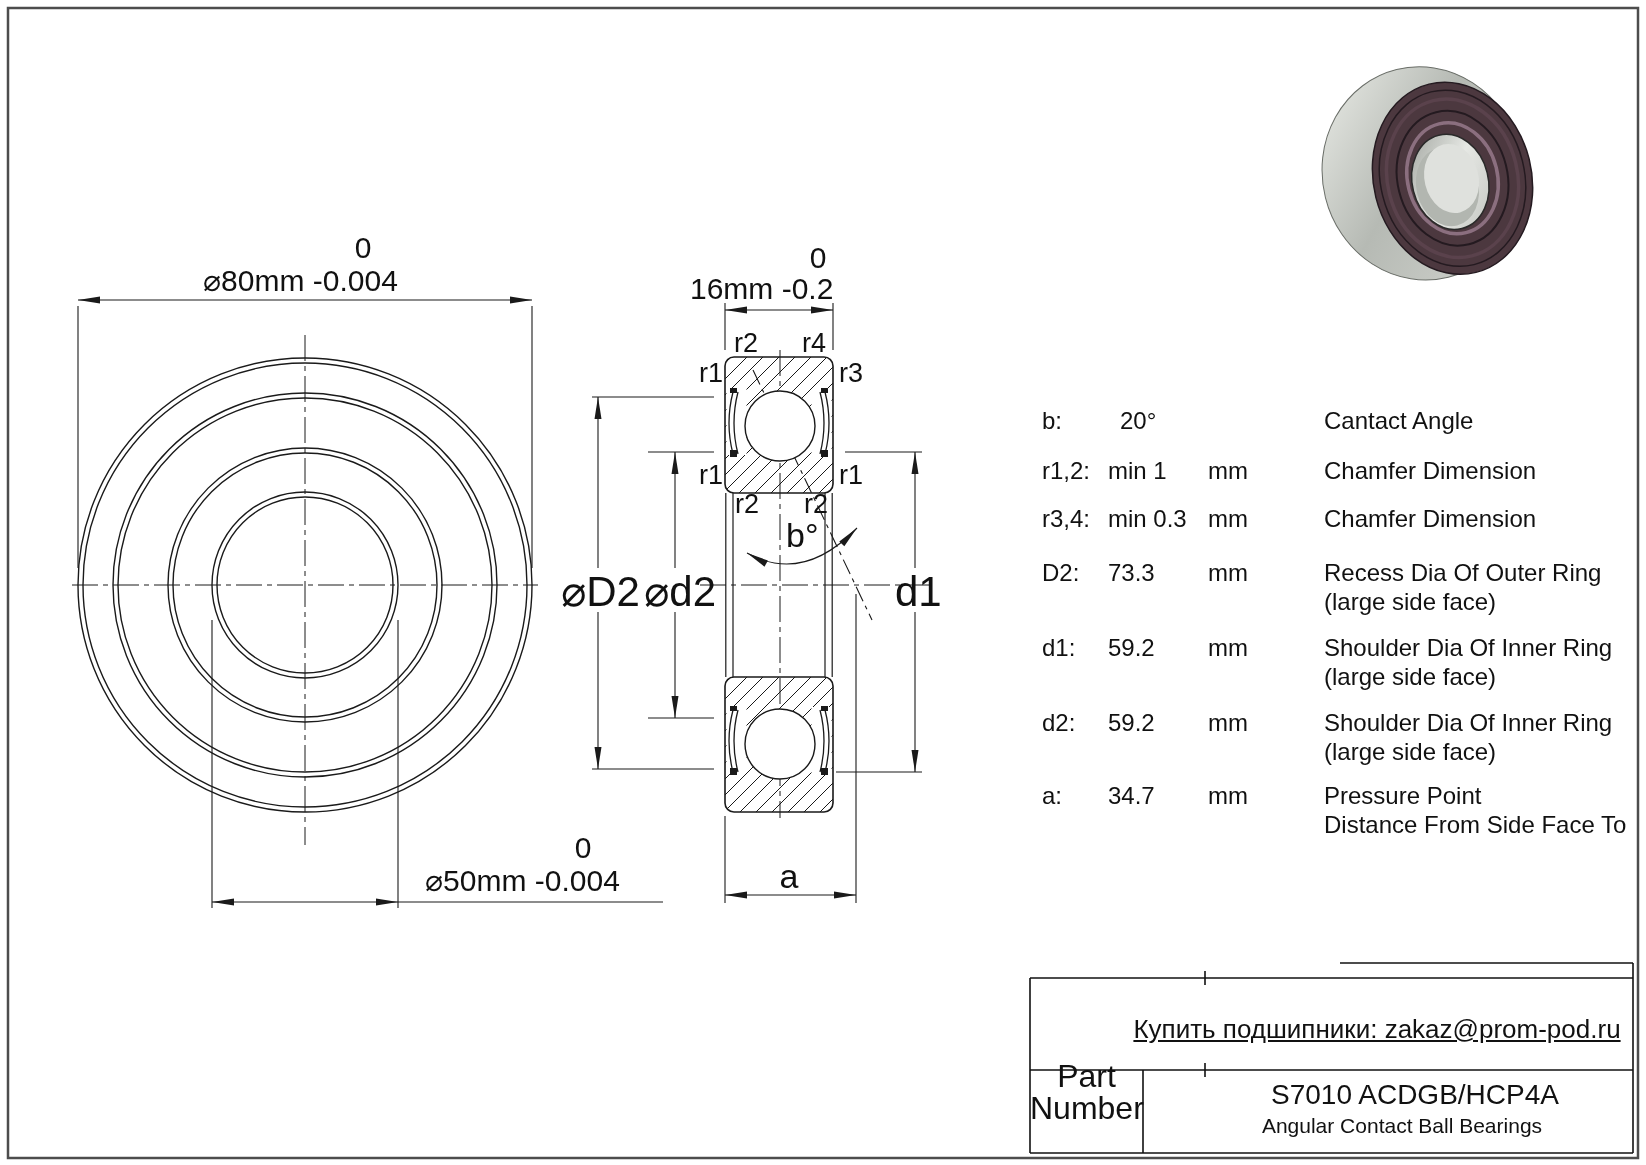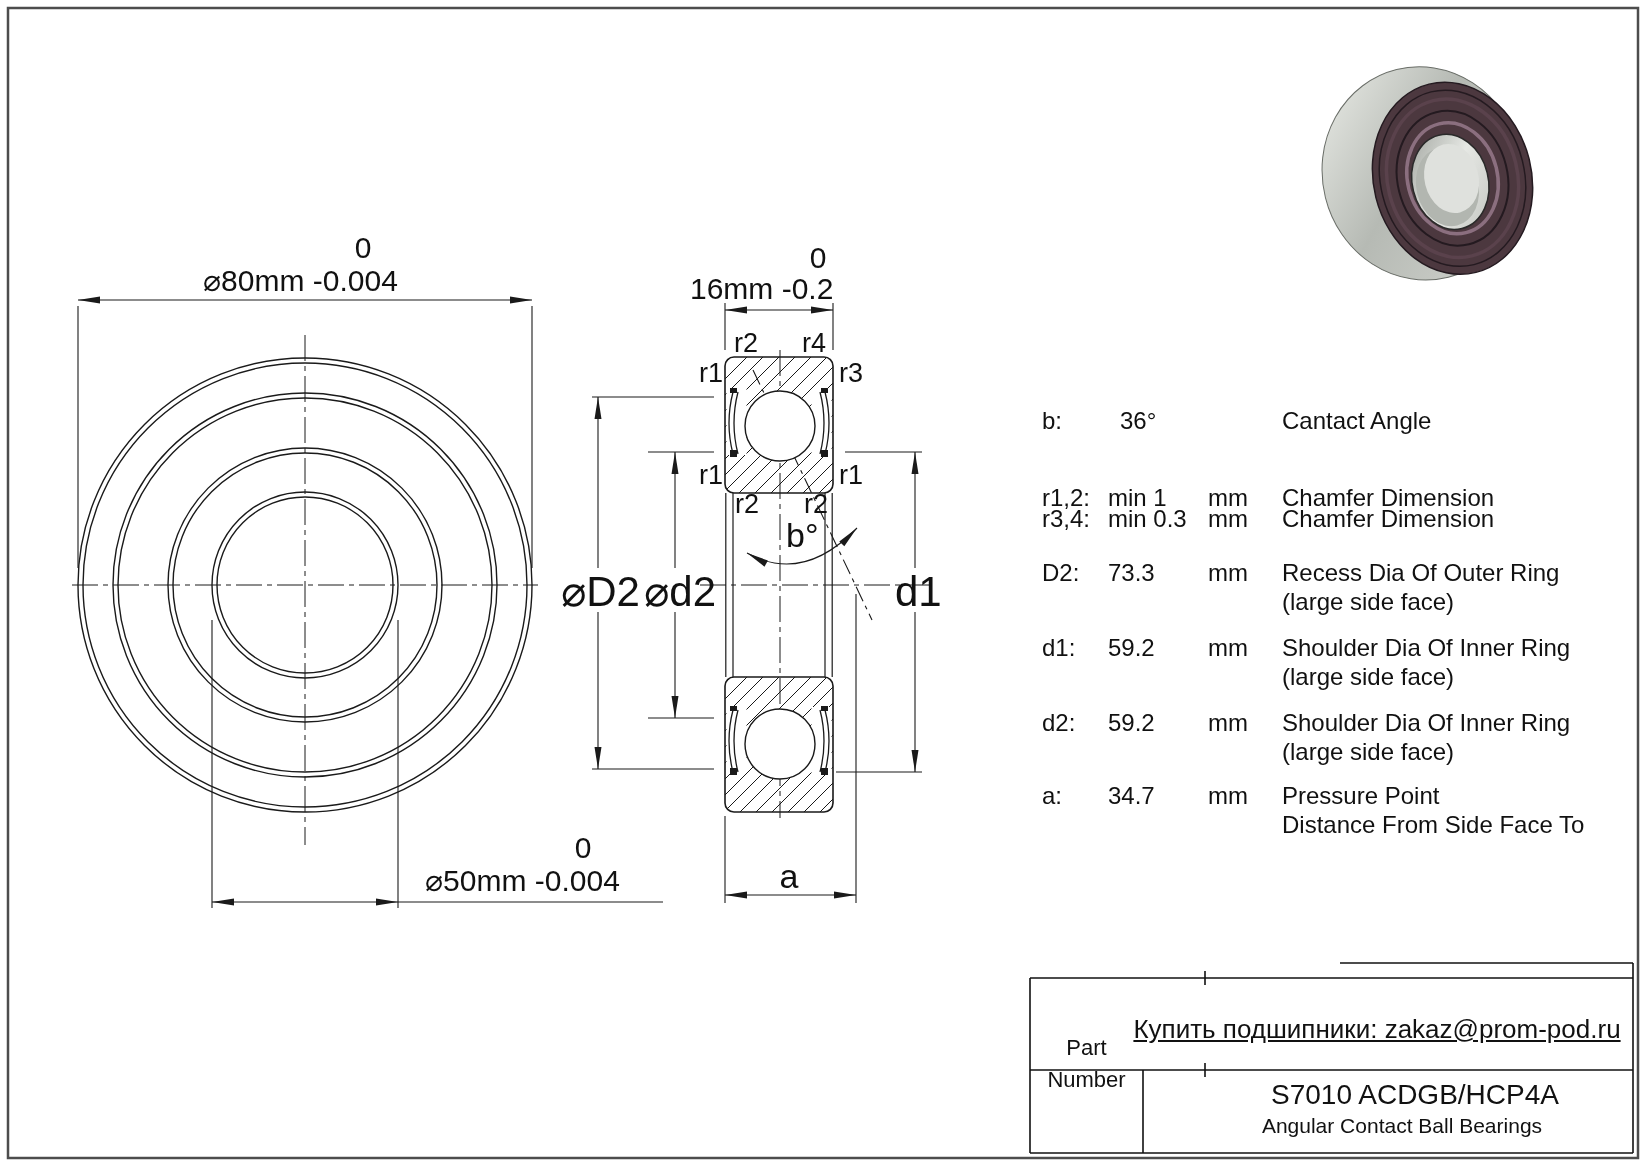--- a/index.html
+++ b/index.html
@@ -8,25 +8,25 @@
   #page svg{position:absolute;left:0;top:0;}
   svg text{fill:#111;}
   .dimtxt{font-size:30px;}
   .biglbl{font-size:42px;}
   .midlbl{font-size:34px;}
   .rlbl{font-size:27px;}
   
   #spec{position:absolute;left:1042px;top:0;width:600px;}
   .spec-row{position:absolute;left:0;display:grid;grid-template-columns:66px 100px 74px 1fr;
             font-size:24px;line-height:29px;width:600px;}
-  .spec-desc div{white-space:nowrap;}
+  .spec-desc div{white-space:nowrap;margin-left:42px;}
   
   .tbtext{position:absolute;text-align:center;}
   #tb-kupit{left:1030px;top:1013px;width:694px;font-size:26px;line-height:32px;text-decoration:underline;}
-  #tb-partlabel{left:1030px;top:1032px;width:113px;font-size:22px;line-height:32px;}
+  #tb-partlabel{left:1030px;top:1060px;width:113px;font-size:32px;line-height:32px;}
   #tb-partnumber{left:1143px;top:1078px;width:544px;font-size:28px;line-height:34px;}
   #tb-category{left:1143px;top:1113px;width:490px;font-size:21px;line-height:26px;margin-left:14px;}
 </style>
 </head>
 <body>
 
 <div id="page">
 
 <svg width="1646" height="1165" viewBox="0 0 1646 1165">
   <defs>
@@ -226,27 +226,27 @@
     <line x1="1633" y1="963" x2="1633" y2="1153"></line>
     <line x1="1143" y1="1070" x2="1143" y2="1153"></line>
     <line x1="1205" y1="971" x2="1205" y2="985"></line>
     <line x1="1205" y1="1063" x2="1205" y2="1077"></line>
   </g>
 </svg>
 
   <div id="spec">
     <div class="spec-row" style="top:406px">
       <div>b:</div>
-      <div style="padding-left:12px">36°</div>
+      <div style="padding-left:12px">20°</div>
       <div></div>
       <div class="spec-desc">
           <div>Cantact Angle</div>
         </div>
     </div>
-    <div class="spec-row" style="top:483px">
+    <div class="spec-row" style="top:456px">
       <div>r1,2:</div>
       <div>min 1</div>
       <div>mm</div>
       <div class="spec-desc">
           <div>Chamfer Dimension</div>
         </div>
     </div>
     <div class="spec-row" style="top:504px">
       <div>r3,4:</div>
       <div>min 0.3</div>

